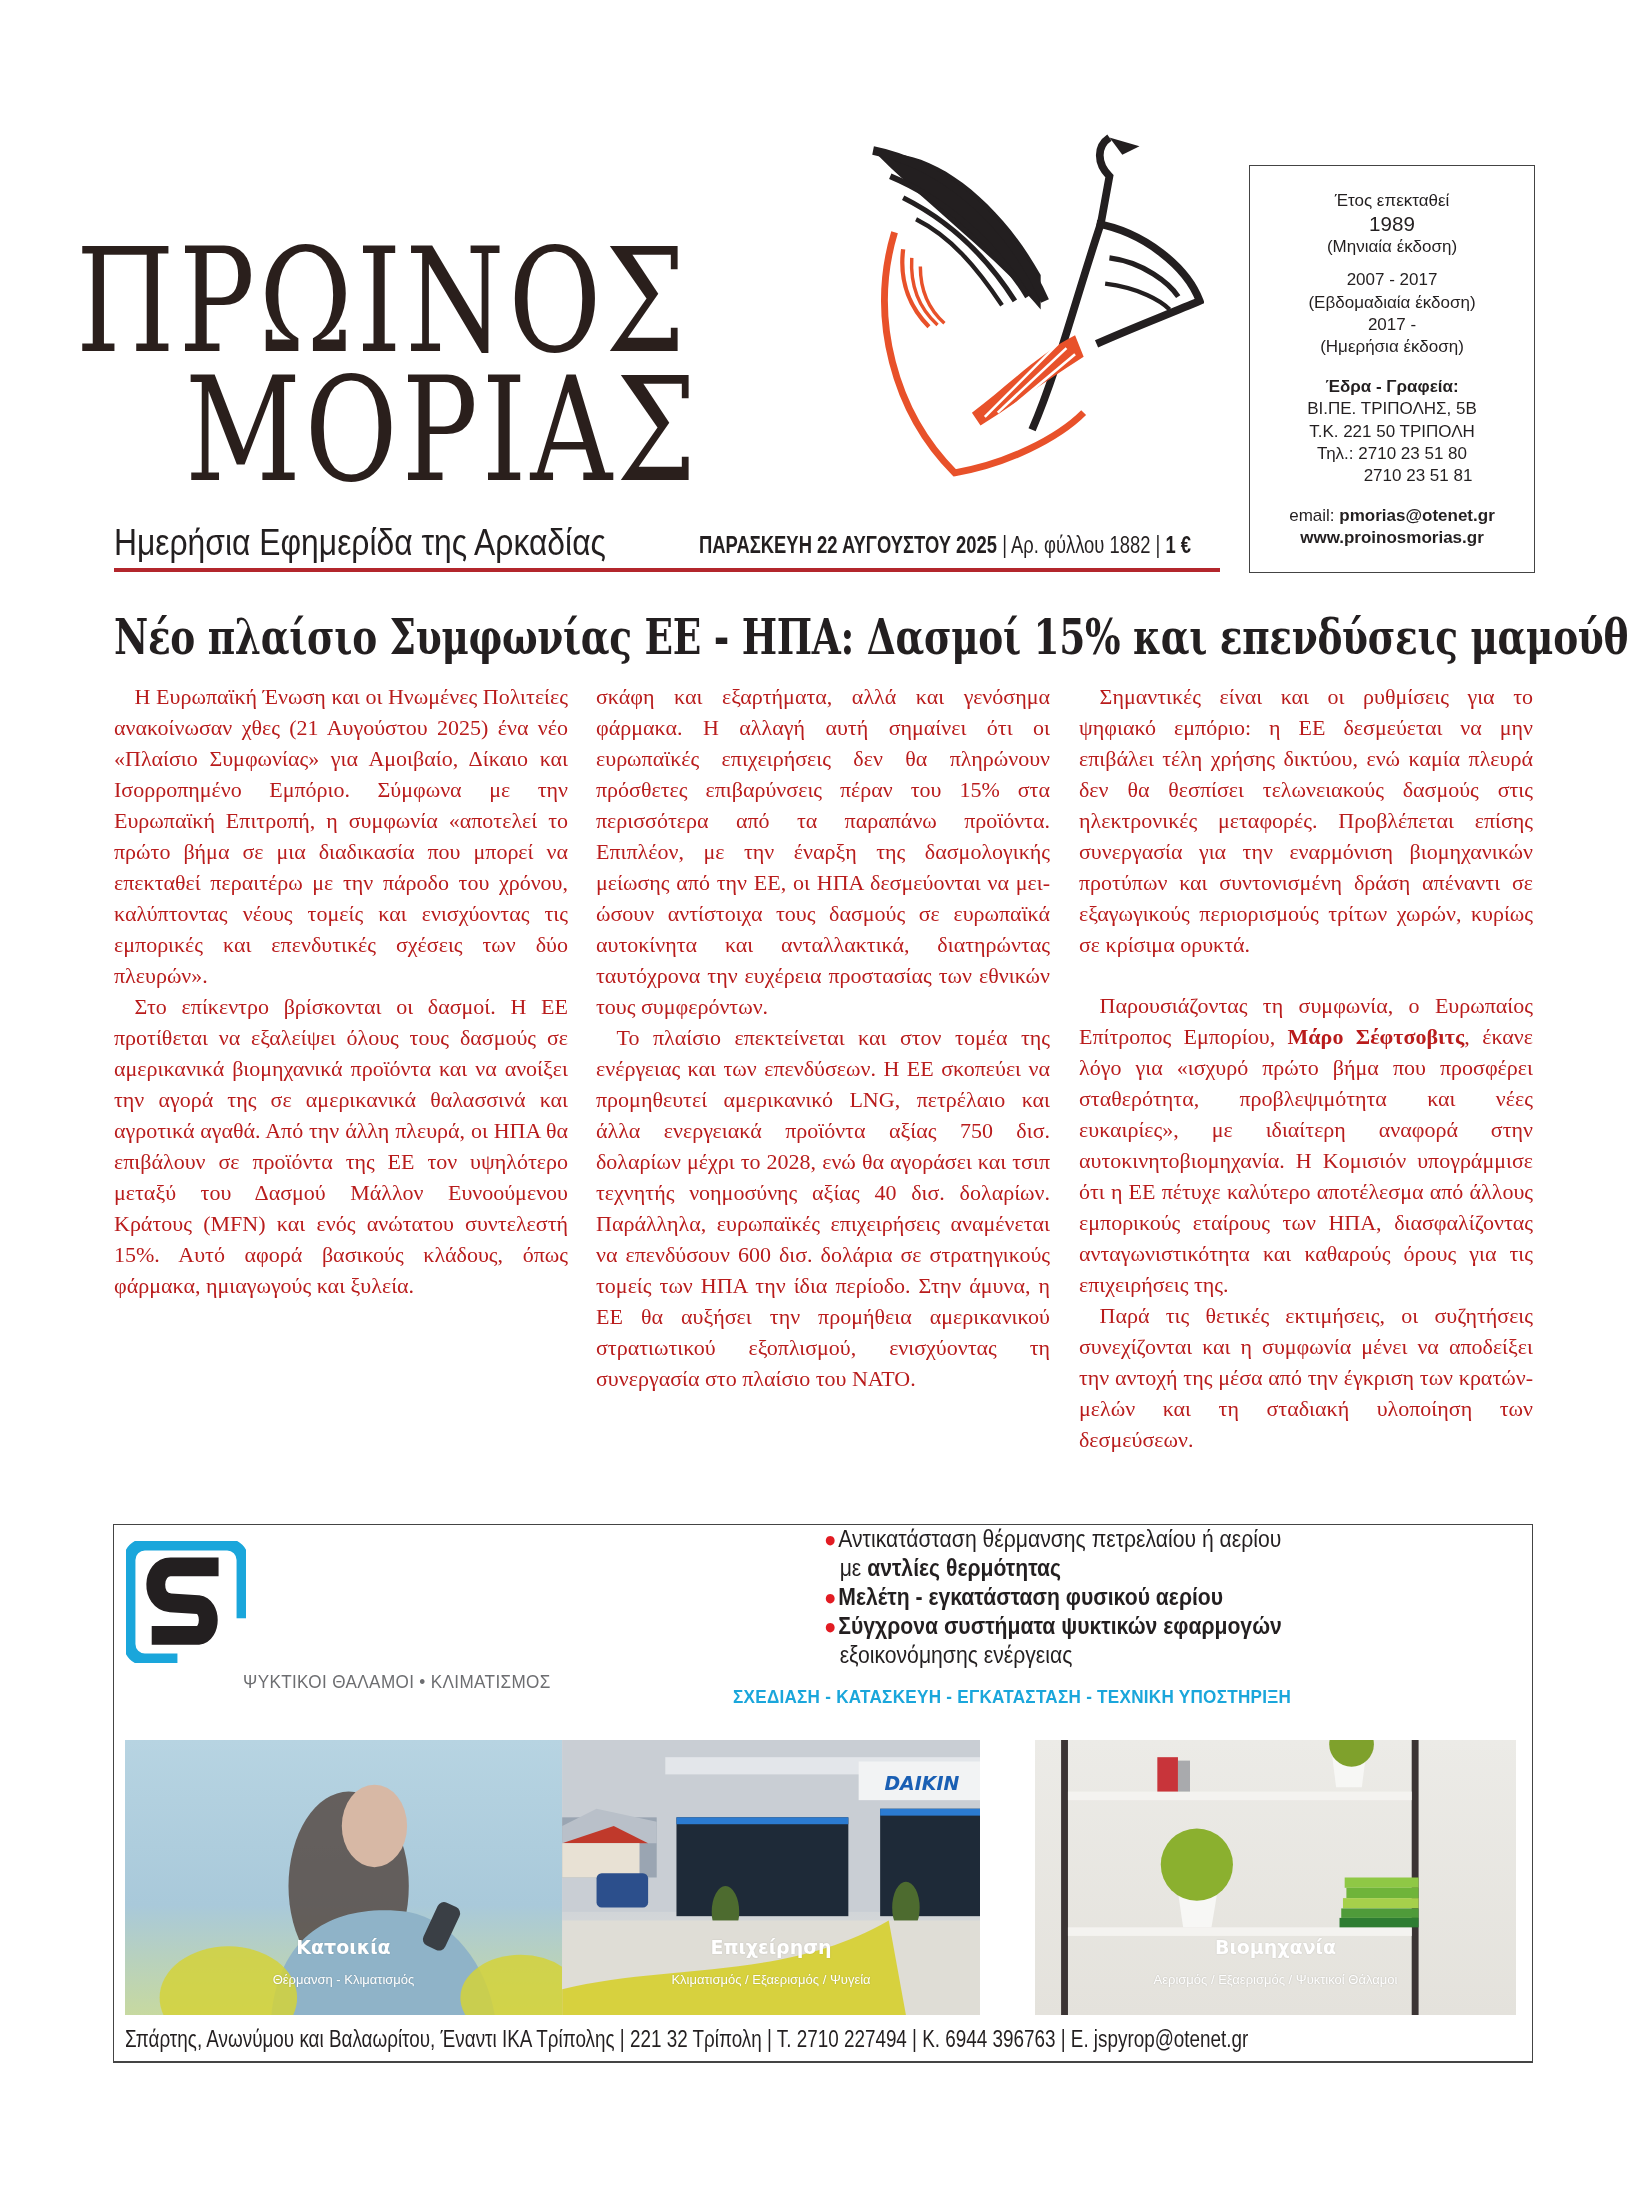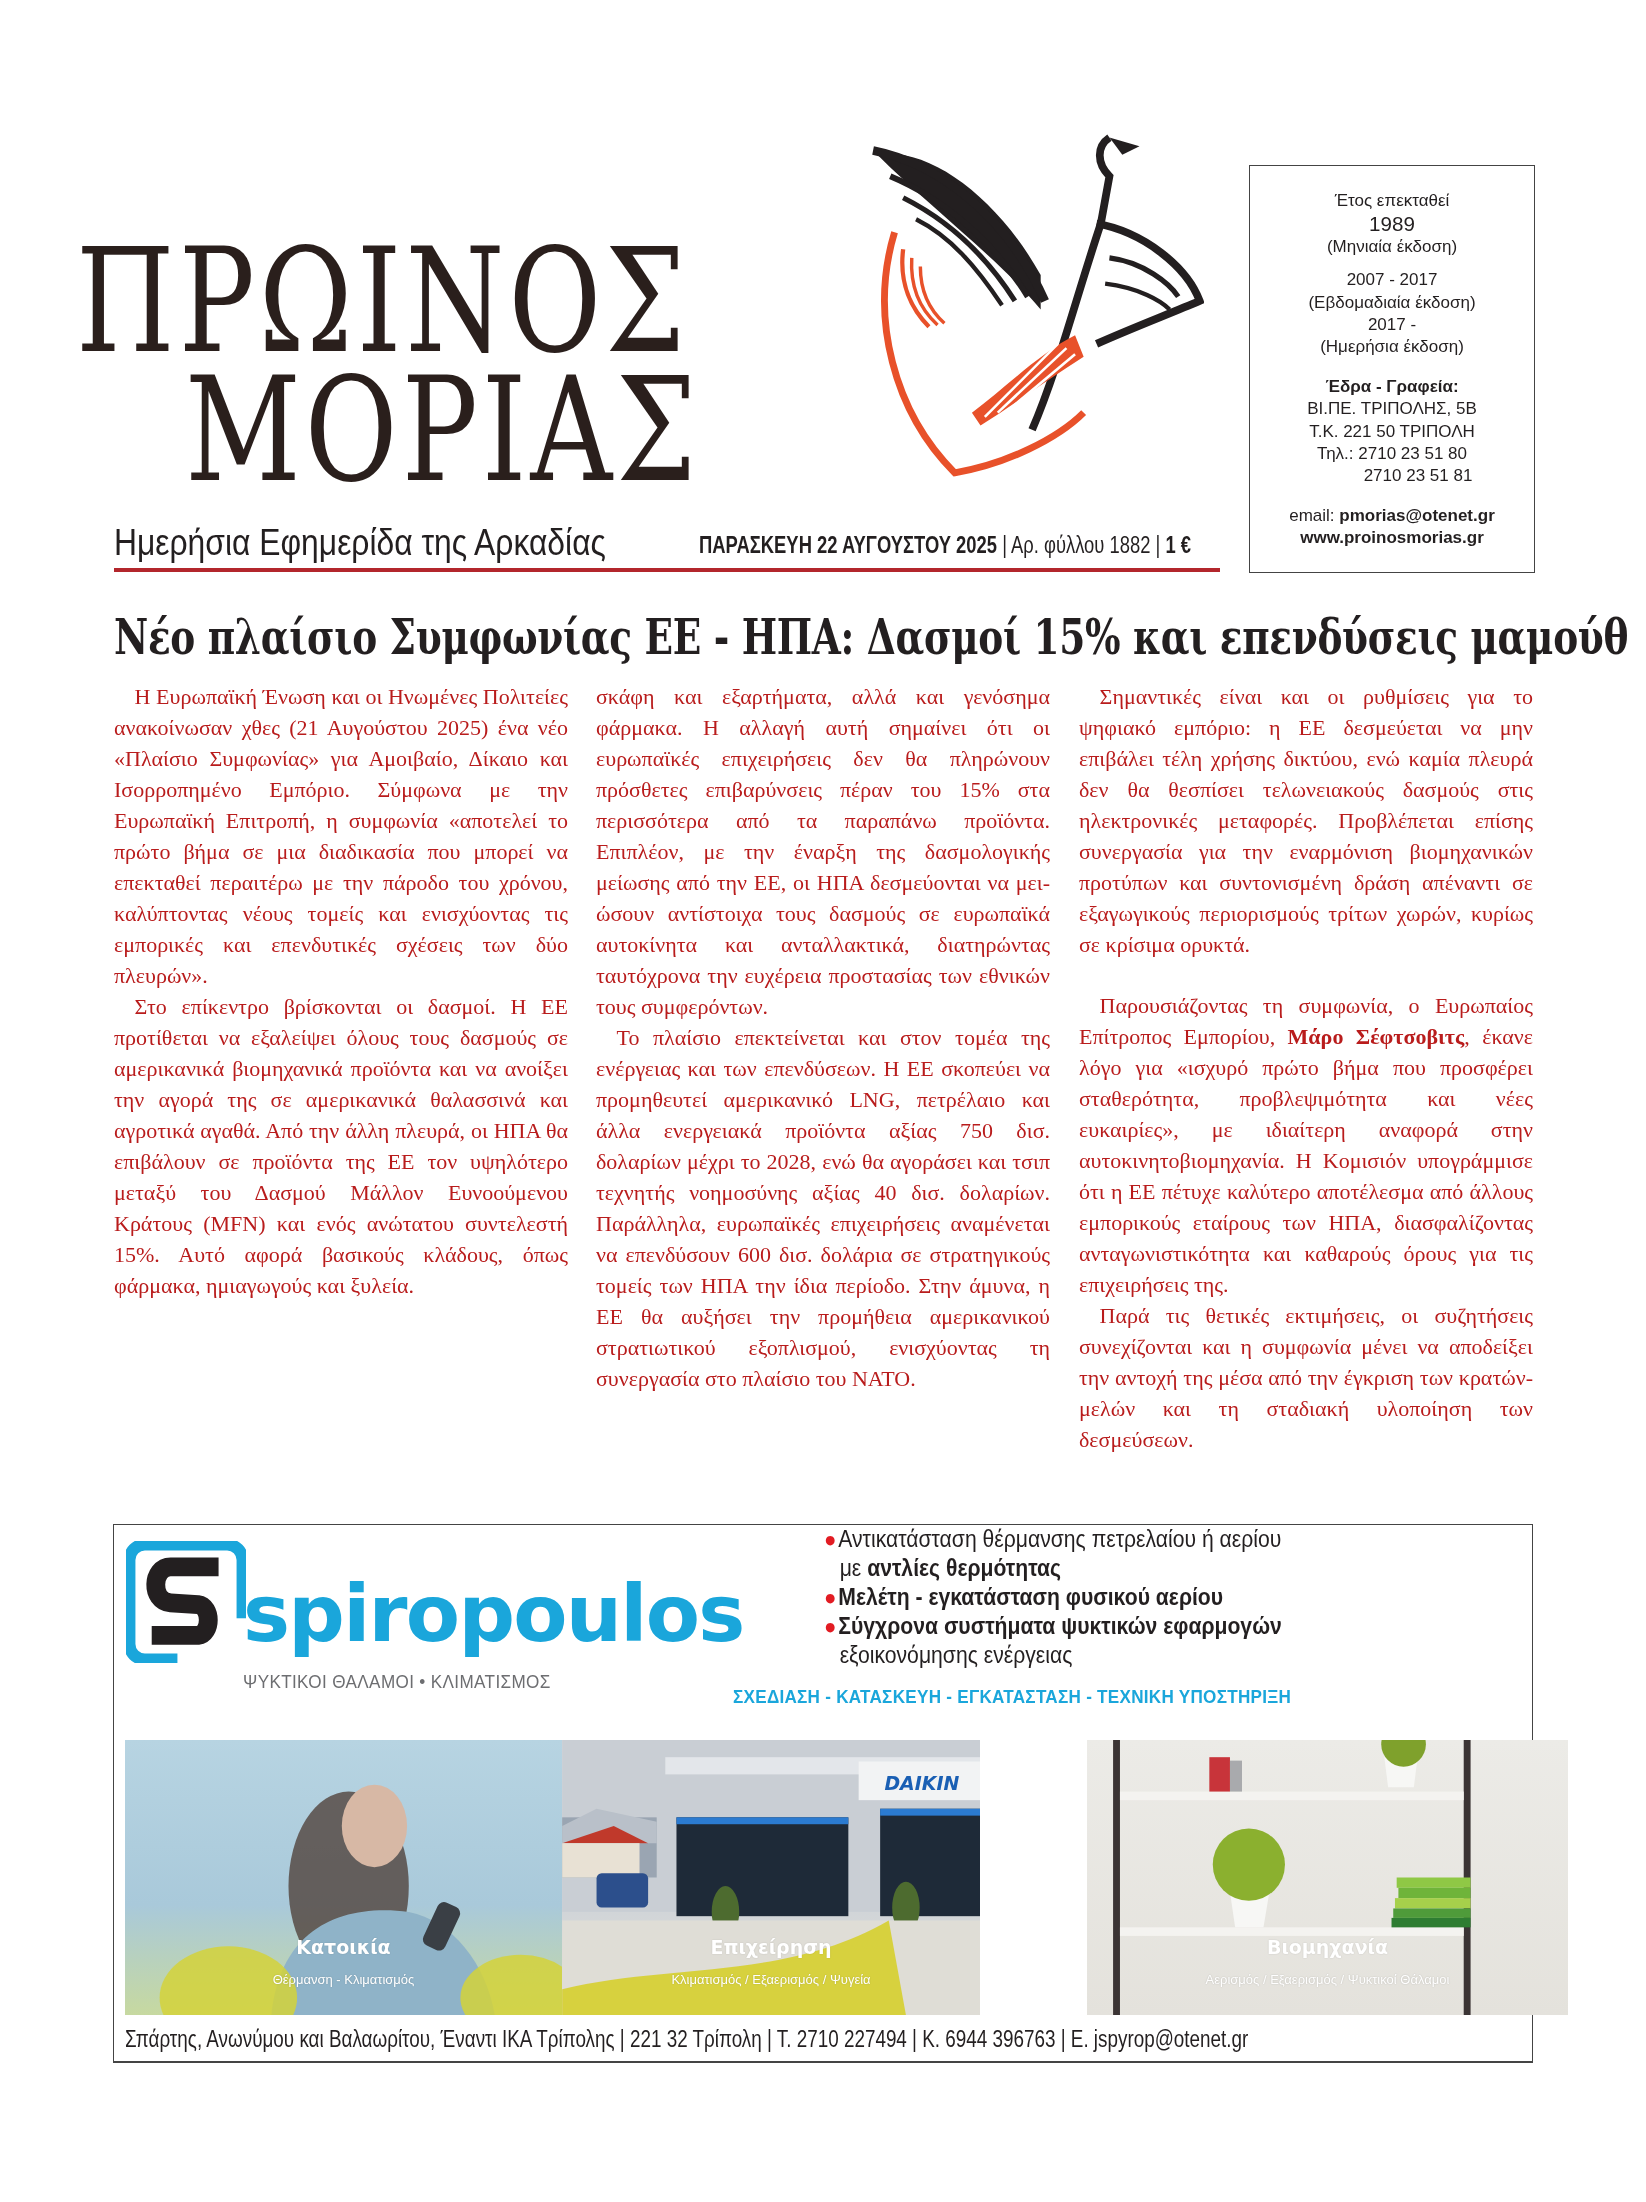--- a/index.html
+++ b/index.html
@@ -55,21 +55,21 @@
     line-height: 29px; color: #231f20; transform: scaleX(0.92); transform-origin: left top; white-space: nowrap; }
   .bullets .dot { color: #e21c23; font-size: 22.4px; display: inline-block; width: 15.5px; }
   .bullets .cont { padding-left: 17px; }
   .slogan { position: absolute; left: 619px; top: 161px; font-family: "Liberation Sans", sans-serif; font-weight: 700;
     font-size: 19px; color: #1aa6db; transform: scaleX(0.9); transform-origin: left center; white-space: nowrap; letter-spacing: 0.3px; }
 
   .photos { position: absolute; left: 125px; top: 1740px; width: 1391px; height: 275px; }
   .panel { position: absolute; top: 0; height: 275px; overflow: hidden; }
   .panel.p1 { left: 0; width: 437px; background: linear-gradient(180deg, #b7d4e2 0%, #a9c9da 60%, #c7d9a0 100%); }
   .panel.p2 { left: 437px; width: 418px; background: linear-gradient(180deg, #d9dde2 0%, #cdd2d8 55%, #e6e3d8 100%); }
-  .panel.p3 { left: 962px; width: 481px; background: linear-gradient(180deg, #ecebe7 0%, #e4e2dc 100%); }
+  .panel.p3 { left: 910px; width: 481px; background: linear-gradient(180deg, #ecebe7 0%, #e4e2dc 100%); }
   .panel-title { position: absolute; width: 100%; text-align: center; top: 196px; font-family: "DejaVu Sans", sans-serif;
     font-weight: 700; font-size: 19px; color: #ffffff; text-shadow: 0 0 1.7px rgba(0,0,0,0.15); }
   .panel-sub { position: absolute; width: 100%; text-align: center; top: 232px; font-family: "Liberation Sans", sans-serif;
     font-size: 13px; color: #ffffff; text-shadow: 0 0 1.7px rgba(0,0,0,0.2); }
 
   .footer-line { position: absolute; left: 125px; top: 2026px; font-family: "Liberation Sans", sans-serif; font-size: 23px;
     color: #231f20; white-space: nowrap; transform: scaleX(0.82); transform-origin: left center; }
 </style>
 </head>
 <body>
@@ -150,21 +150,20 @@
     <p>Παρά τις θετικές εκτιμήσεις, οι συζη­τήσεις συνεχίζονται και η συμφωνία μένει να αποδείξει την αντοχή της μέσα από την έγκριση των κρατών-μελών και τη σταδιακή υλοποίηση των δεσμεύσεων.</p>
   </div>
 </div>
 
 <div class="ad-frame">
   <svg class="logo" viewBox="0 0 140 142">
     <rect x="4" y="4" width="132" height="134" rx="18" fill="none" stroke="#1aa6db" stroke-width="14"></rect>
     <rect x="60" y="90" width="90" height="60" fill="#fff"></rect>
     <path d="M108 30 L 52 30 C 30 30, 28 70, 52 72 L 84 74 C 100 76, 100 108, 84 110 L 30 110" stroke="#231f20" stroke-width="22" fill="none" stroke-linejoin="round"></path>
   </svg>
-  <div class="brand">spiropoulos</div>
   <div class="brand-sub">ΨΥΚΤΙΚΟΙ ΘΑΛΑΜΟΙ • ΚΛΙΜΑΤΙΣΜΟΣ</div>
 
   <div class="bullets">
     <div><span class="dot">●</span><span>Αντικατάσταση θέρμανσης πετρελαίου ή αερίου</span></div>
     <div class="cont"><span>με </span><b>αντλίες θερμότητας</b></div>
     <div><span class="dot">●</span><b>Μελέτη - εγκατάσταση φυσικού αερίου</b></div>
     <div><span class="dot">●</span><b>Σύγχρονα συστήματα ψυκτικών εφαρμογών</b></div>
     <div class="cont">εξοικονόμησης ενέργειας</div>
   </div>
   <div class="slogan">ΣΧΕΔΙΑΣΗ - ΚΑΤΑΣΚΕΥΗ - ΕΓΚΑΤΑΣΤΑΣΗ - ΤΕΧΝΙΚΗ ΥΠΟΣΤΗΡΙΞΗ</div>

